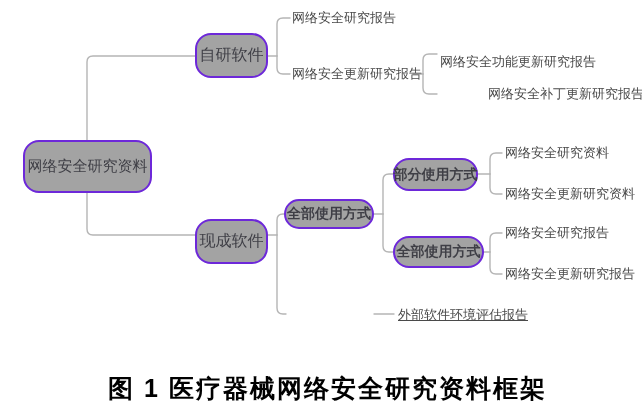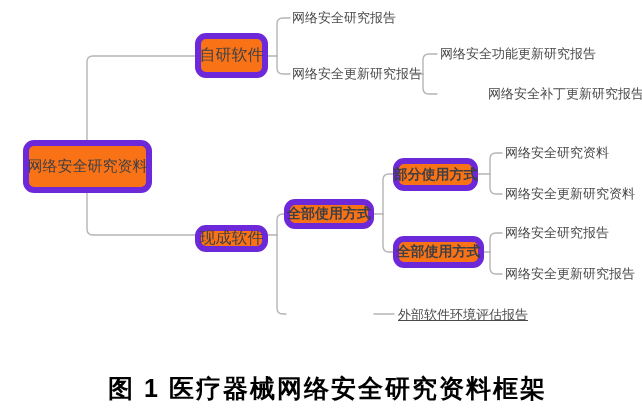--- a/index.html
+++ b/index.html
@@ -7,23 +7,23 @@
     position:relative;
     width:642px;height:414px;
     background:#ffffff;
     font-family:"Liberation Sans","DejaVu Sans",sans-serif;
     overflow:hidden;
   }
   #wires{position:absolute;left:0;top:0;width:642px;height:414px;}
   .node{
     position:absolute;
     box-sizing:border-box;
-    border:6px solid #6d28d9;
-    border-radius:11px;
-    background:#f97316;
+    border:2px solid #6d28d9;
+    border-radius:16px;
+    background:#a3a3a3;
     color:#3f3f46;
     display:flex;align-items:center;justify-content:center;
     white-space:nowrap;
     z-index:2;
   }
   .lvl1{font-size:16px;}
   .lvl2{font-size:14px;font-weight:bold;}
   .leaf{
     position:absolute;
     color:#4a4a4a;
@@ -40,29 +40,29 @@
     font-size:25px;
     font-weight:bold;
     letter-spacing:2px;
     color:#000000;
     white-space:nowrap;
     padding-left:13px;
   }
   
   #root-node      {left:23px; top:140px; width:129px; height:53px; font-size:15px;}
   #self-dev-node  {left:195px;top:33px;  width:73px;  height:45px;}
-  #ots-node       {left:195px;top:225px; width:73px;  height:27px;}
+  #ots-node       {left:195px;top:219px; width:73px;  height:45px;}
   #ots-comp-node  {left:284px;top:199px; width:90px;  height:30px;}
   #ext-env-node   {left:286px;top:298px; width:88px;  height:32px;}
   #partial-node   {left:393px;top:158px; width:85px;  height:33px;}
   #full-node      {left:393px;top:236px; width:91px;  height:32px;}
   
   #leaf-sd-report        {left:292px;top:10px;}
   #leaf-sd-update        {left:292px;top:66px;}
-  #leaf-func-update      {left:440px;top:46px;}
+  #leaf-func-update      {left:440px;top:54px;}
   #leaf-patch-update     {left:440px;top:86px;margin-left:48px;}
   #leaf-part-material    {left:505px;top:145px;}
   #leaf-part-update-mat  {left:505px;top:186px;}
   #leaf-full-report      {left:505px;top:225px;}
   #leaf-full-update      {left:505px;top:266px;}
   #leaf-env-assess       {left:398px;top:307px;text-decoration:underline;}
 </style>
 </head>
 <body>
 

